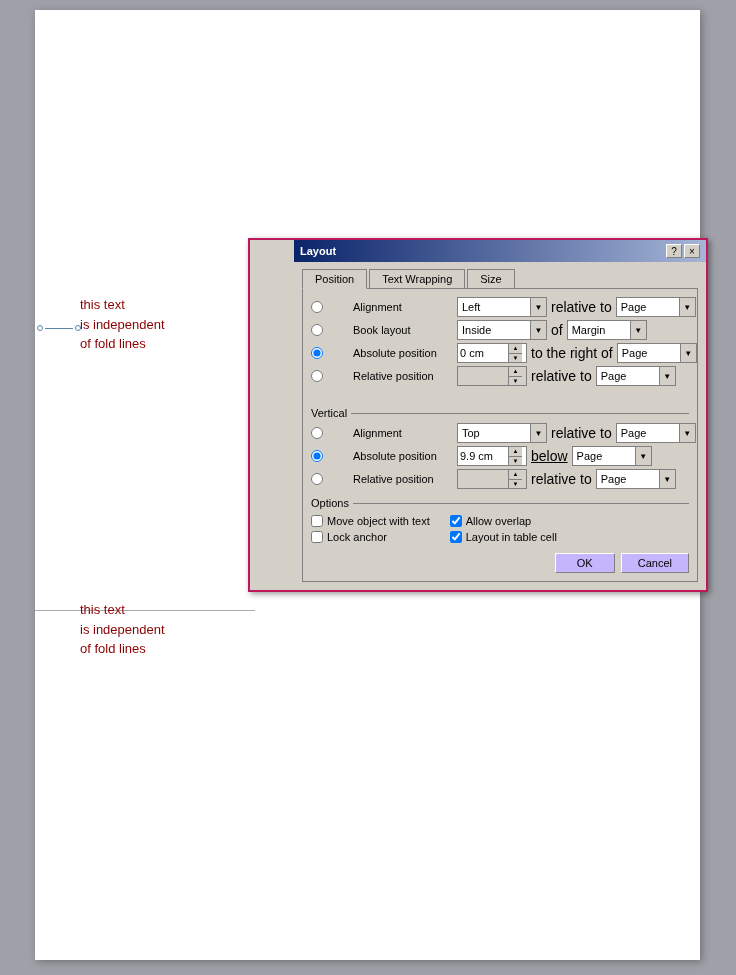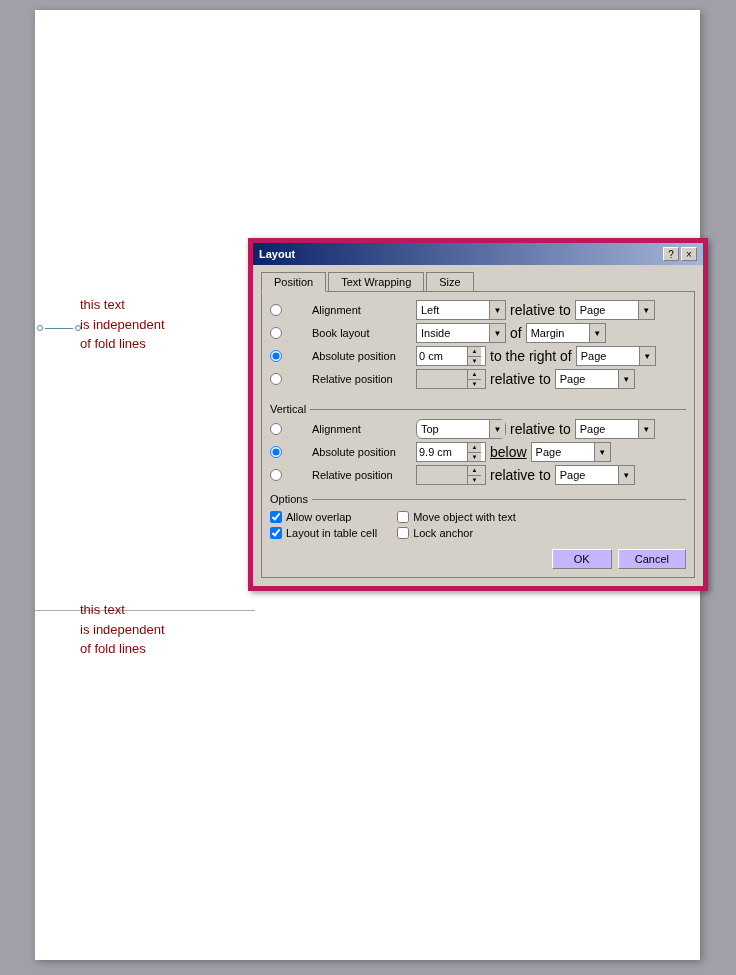--- a/index.html
+++ b/index.html
@@ -78,22 +78,23 @@
       margin-left: 2px;
     }
 
     
     .dialog {
       position: absolute;
       top: 238px;
       left: 248px;
       width: 460px;
       background: #d4d0c8;
-      border: 5px solid #be185d;
+      border: 2px solid #be185d;
       box-shadow: 2px 2px 6px rgba(0,0,0,0.4);
+      padding-left: 44px;
     }
     .dialog-titlebar {
       background: linear-gradient(to right, #0a246a, #a6b5d7);
       color: white;
       padding: 3px 6px;
       display: flex;
       align-items: center;
       justify-content: space-between;
       height: 22px;
     }
@@ -454,28 +455,28 @@
         <span class="relative-to-text">relative to</span>
         <div class="dropdown" style="min-width:80px; position:relative;">
           <select>
             <option>Page</option>
             <option>Margin</option>
           </select>
           <div class="dropdown-arrow">▼</div>
         </div>
       </div>
 
-      <div class="section-label" style="margin-top:14px;justify-content:center;">
+      <div class="section-label" style="margin-top:21px;justify-content:center;">
         <span>Vertical</span>
       </div>
 
       <div class="radio-row">
         <input type="radio" name="v-pos" style="">
         <span class="radio-label">Alignment</span>
-        <div class="dropdown" style="min-width:90px; position:relative;border-radius:6px;">
+        <div class="dropdown" style="min-width:90px; position:relative;">
           <select>
             <option>Top</option>
             <option>Center</option>
             <option>Bottom</option>
           </select>
           <div class="dropdown-arrow">▼</div>
         </div>
         <span class="relative-to-text">relative to</span>
         <div class="dropdown" style="min-width:80px; position:relative;">
           <select>
@@ -526,38 +527,38 @@
         </div>
       </div>
 
       <div class="section-label" style="margin-top:8px;">
         <span>Options</span>
       </div>
 
       <div class="options-row">
         <div class="options-col">
           <div class="checkbox-row">
+            <input type="checkbox" style="">
+            <span>Move object with text</span>
+          </div>
+          <div class="checkbox-row">
+            <input type="checkbox" style="">
+            <span>Lock anchor</span>
+          </div>
+        </div>
+        <div class="options-col">
+          <div class="checkbox-row">
             <input type="checkbox" checked="" style="">
             <span>Allow overlap</span>
           </div>
           <div class="checkbox-row">
             <input type="checkbox" checked="" style="">
             <span>Layout in table cell</span>
           </div>
         </div>
-        <div class="options-col">
-          <div class="checkbox-row">
-            <input type="checkbox" style="">
-            <span>Move object with text</span>
-          </div>
-          <div class="checkbox-row">
-            <input type="checkbox" style="">
-            <span>Lock anchor</span>
-          </div>
-        </div>
       </div>
 
       <div class="buttons-row">
         <button class="dialog-action-btn">OK</button>
         <button class="dialog-action-btn">Cancel</button>
       </div>
 
     </div>
   </div>
 </div>

